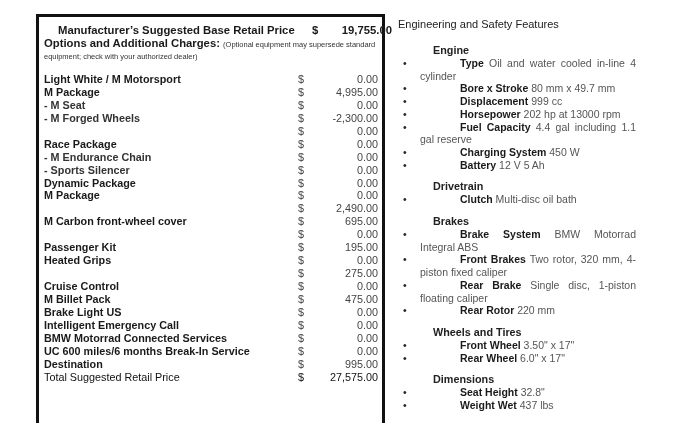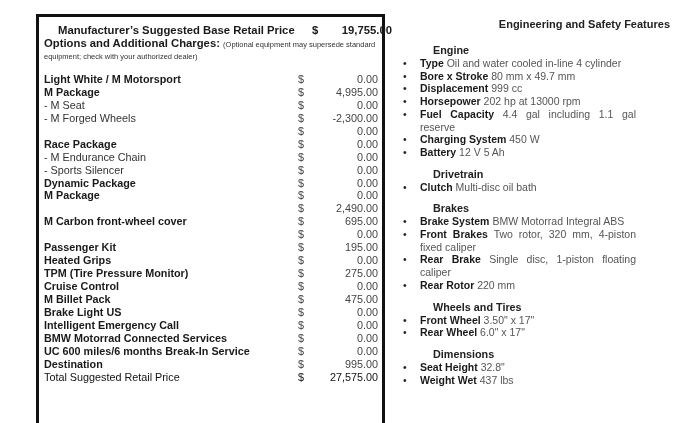--- a/index.html
+++ b/index.html
@@ -7,33 +7,33 @@
     .price-box { position: absolute; left: 36px; top: 14px; width: 343px; height: 420px; border: 3px solid #111; box-sizing: content-box; }
     .base-row { position: absolute; left: 19px; top: 7px; width: 338px; height: 14px; font-weight: bold; font-size: 11.3px; }
     .base-row .lbl { position: absolute; left: 0; top: 0; white-space: nowrap; }
     .base-row .cur { position: absolute; left: 254px; top: 0; }
     .base-row .val { position: absolute; right: 4px; top: 0; }
     .opt-head { position: absolute; left: 5px; top: 21px; width: 338px; font-size: 11.3px; line-height: 11px; }
     .opt-head .b { font-weight: bold; }
     .opt-head .small { font-size: 7.5px; color: #333; font-weight: normal; }
     .lines { position: absolute; left: 5px; top: 56px; width: 338px; }
     .line { position: relative; height: 12.95px; font-size: 10.8px; line-height: 12.95px; white-space: nowrap; }
-    .line .lbl { position: absolute; left: 0; top: 0; }
+    .line .lbl { position: absolute; left: 0; top: 0; font-weight: bold; }
     .line .lbl.bold { font-weight: bold; }
     .line .lbl.sub { color: #333; }
     .line .cur { position: absolute; left: 254px; top: 0; color: #444; }
     .line .val { position: absolute; right: 4px; top: 0; color: #444; }
     .line.total .lbl, .line.total .cur, .line.total .val { font-weight: normal; color: #111; }
     .specs { position: absolute; left: 398px; top: 14px; width: 278px; font-size: 10.5px; }
-    .specs h1 { font-size: 11px; font-weight: bold; margin: 4px 6px 14px 0; color: #222; text-align: right; }
+    .specs h1 { font-size: 11px; font-weight: normal; margin: 4px 0 14px 0; color: #222; }
     .section { margin-bottom: 9px; }
     .section h2 { font-size: 10.8px; font-weight: bold; margin: 0 0 1px 0; color: #222; padding-left: 35px; }
     .spec-item { position: relative; padding-left: 22px; line-height: 12.7px; color: #555; text-align: justify; width: 216px; }
     .spec-item::before { content: "•"; position: absolute; left: 5px; top: 0; color: #222; }
-    .spec-item .k { font-weight: bold; color: #1a1a1a; }
+    .spec-item .k { font-weight: bold; color: #1a1a1a; margin-left: 40px; }
   </style>
 </head>
 <body>
 
 <div class="price-box">
   <div class="base-row">
     <span class="lbl">Manufacturer’s Suggested Base Retail Price</span>
     <span class="cur">$</span>
     <span class="val">19,755.00</span>
   </div>
@@ -108,21 +108,20 @@
         <span class="lbl bold">Passenger Kit</span>
         <span class="cur">$</span>
         <span class="val">195.00</span>
       </div>
       <div class="line">
         <span class="lbl bold">Heated Grips</span>
         <span class="cur">$</span>
         <span class="val">0.00</span>
       </div>
       <div class="line">
-        <span class="lbl bold">TPM (Tire Pressure Monitor)</span>
         <span class="cur">$</span>
         <span class="val">275.00</span>
       </div>
       <div class="line">
         <span class="lbl bold">Cruise Control</span>
         <span class="cur">$</span>
         <span class="val">0.00</span>
       </div>
       <div class="line">
         <span class="lbl bold">M Billet Pack</span>

